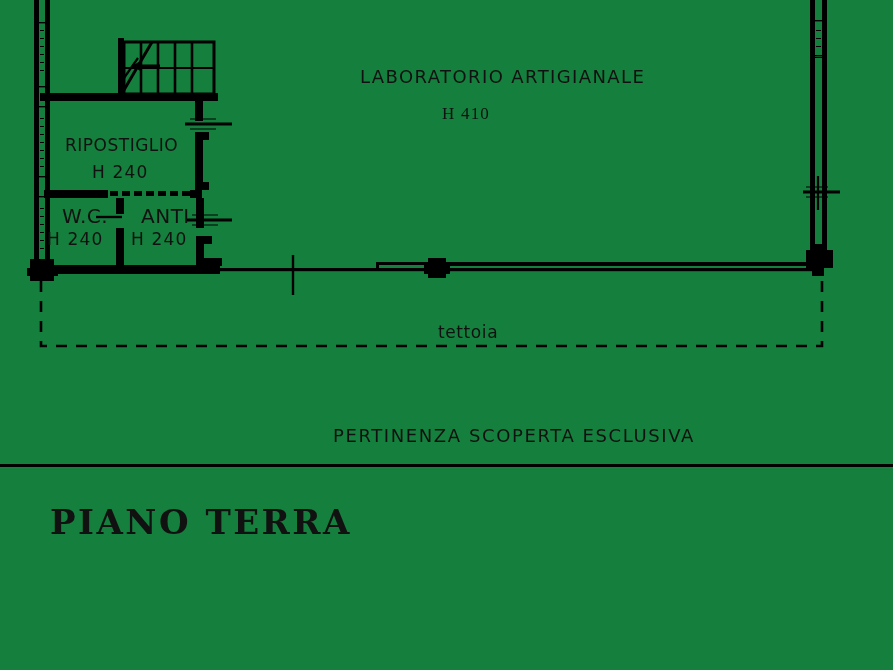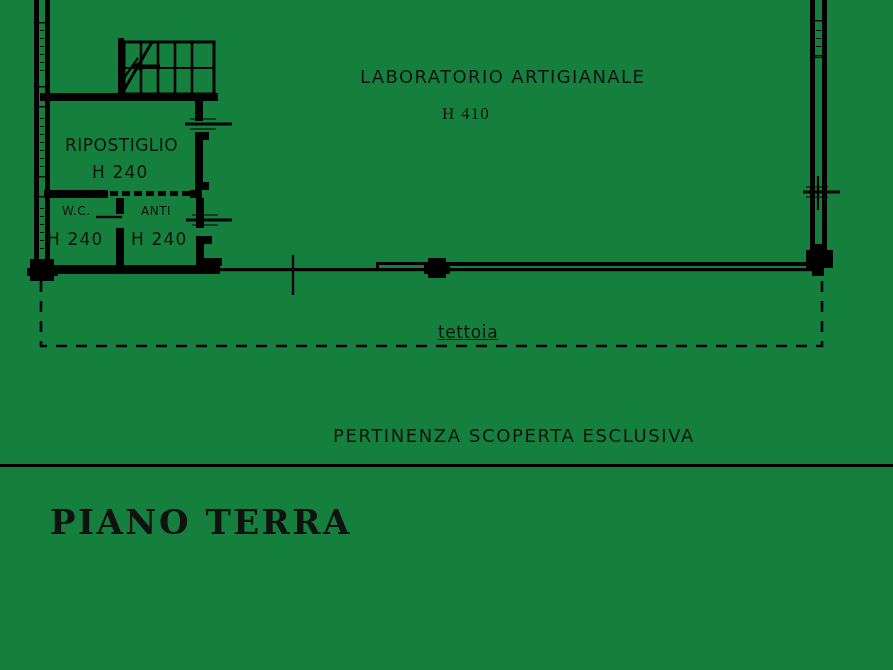--- a/index.html
+++ b/index.html
@@ -31,35 +31,34 @@
     white-space: nowrap;
     color: #111111;
     font-family: "DejaVu Sans", sans-serif;
     letter-spacing: 0.5px;
   }
   .lbl-room {
     font-size: 17px;
     font-weight: 400;
   }
   .lbl-room-sm {
-    font-size: 12px;
+    font-size: 20px;
     font-weight: 400;
   }
   .lbl-area {
     font-size: 18px;
     letter-spacing: 1.4px;
   }
   .lbl-h {
     font-size: 17px;
     letter-spacing: 1.2px;
   }
   .lbl-tettoia {
     font-size: 17px;
     letter-spacing: 0.6px;
-    text-decoration: underline;
   }
   .lbl-pertinenza {
     font-size: 18px;
     letter-spacing: 1.6px;
   }
   .lbl-title {
     font-family: "DejaVu Serif", serif;
     font-size: 34px;
     font-weight: 700;
     letter-spacing: 2.5px;

